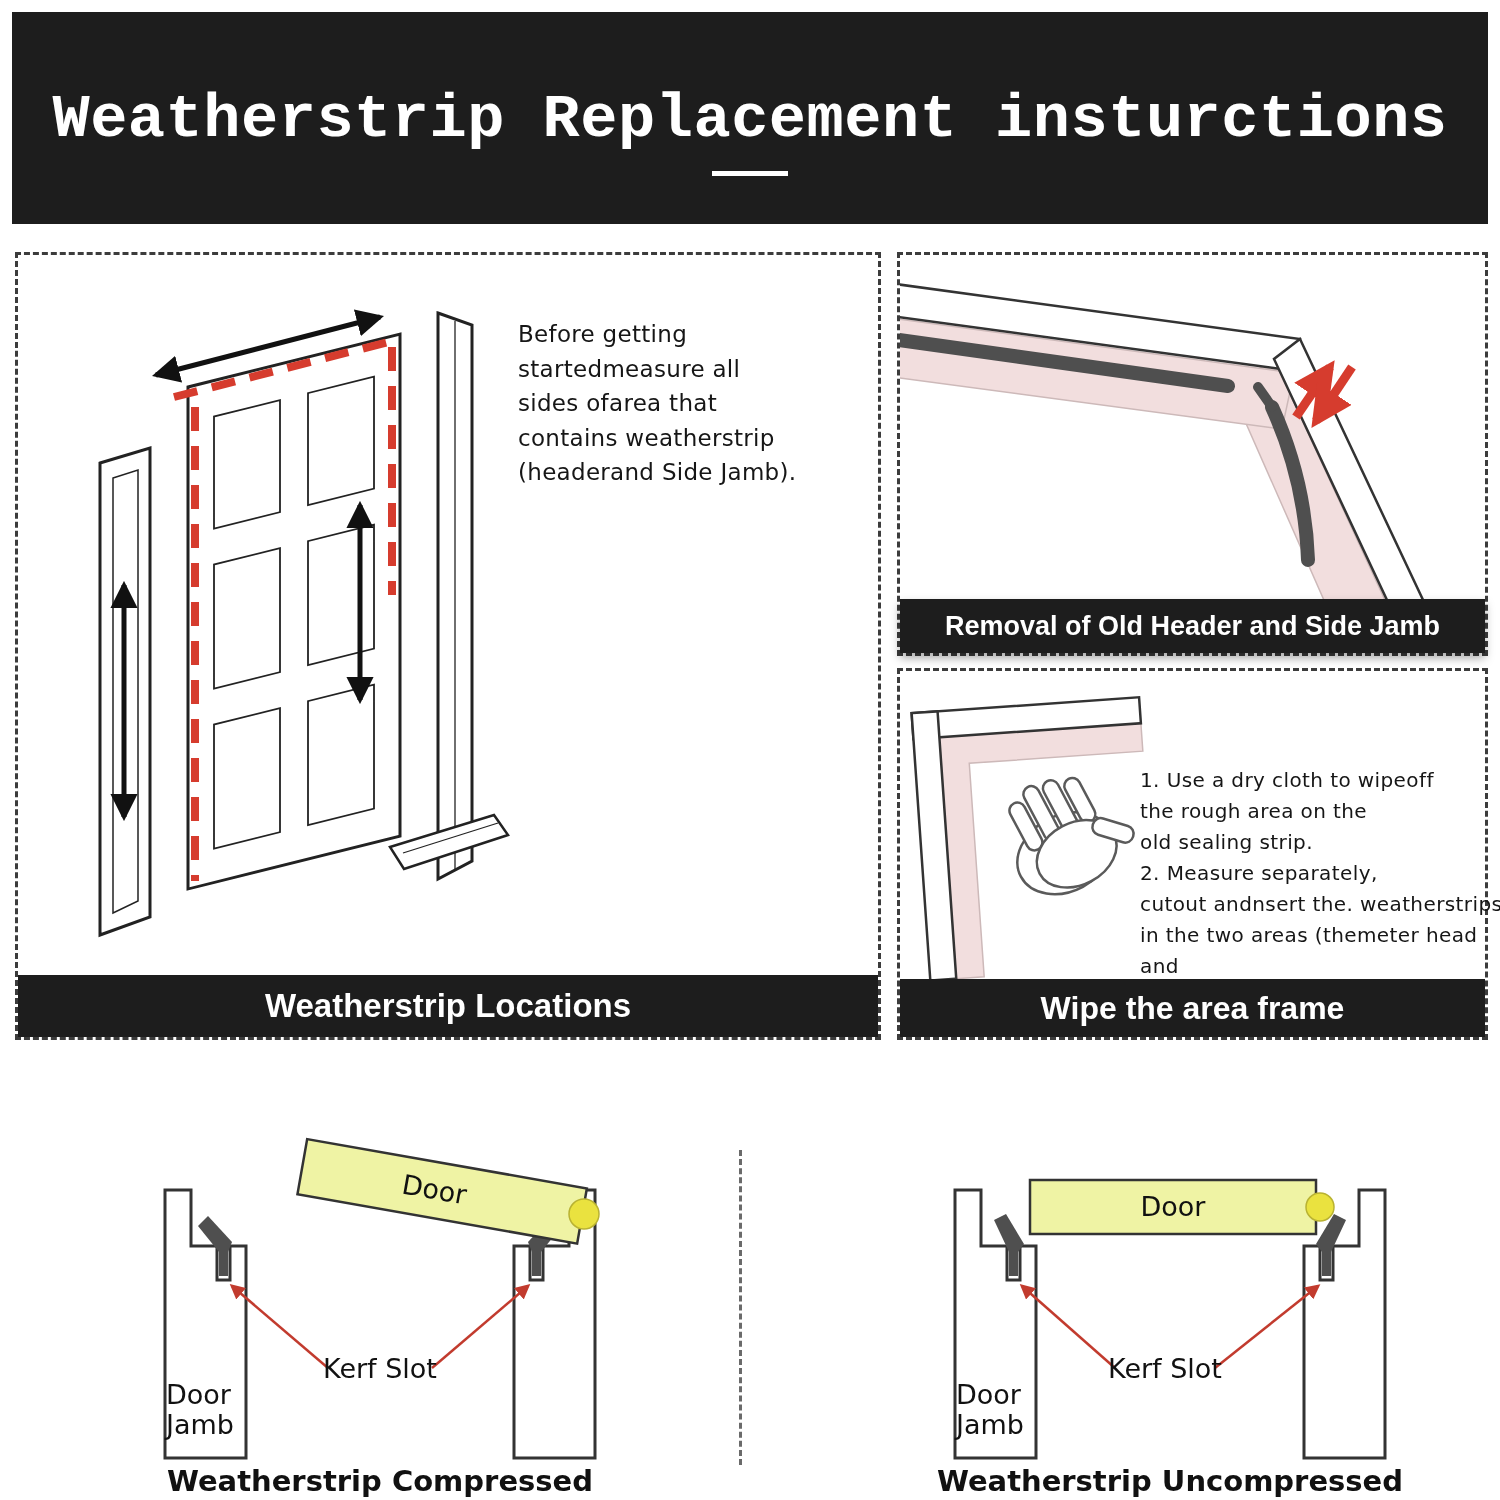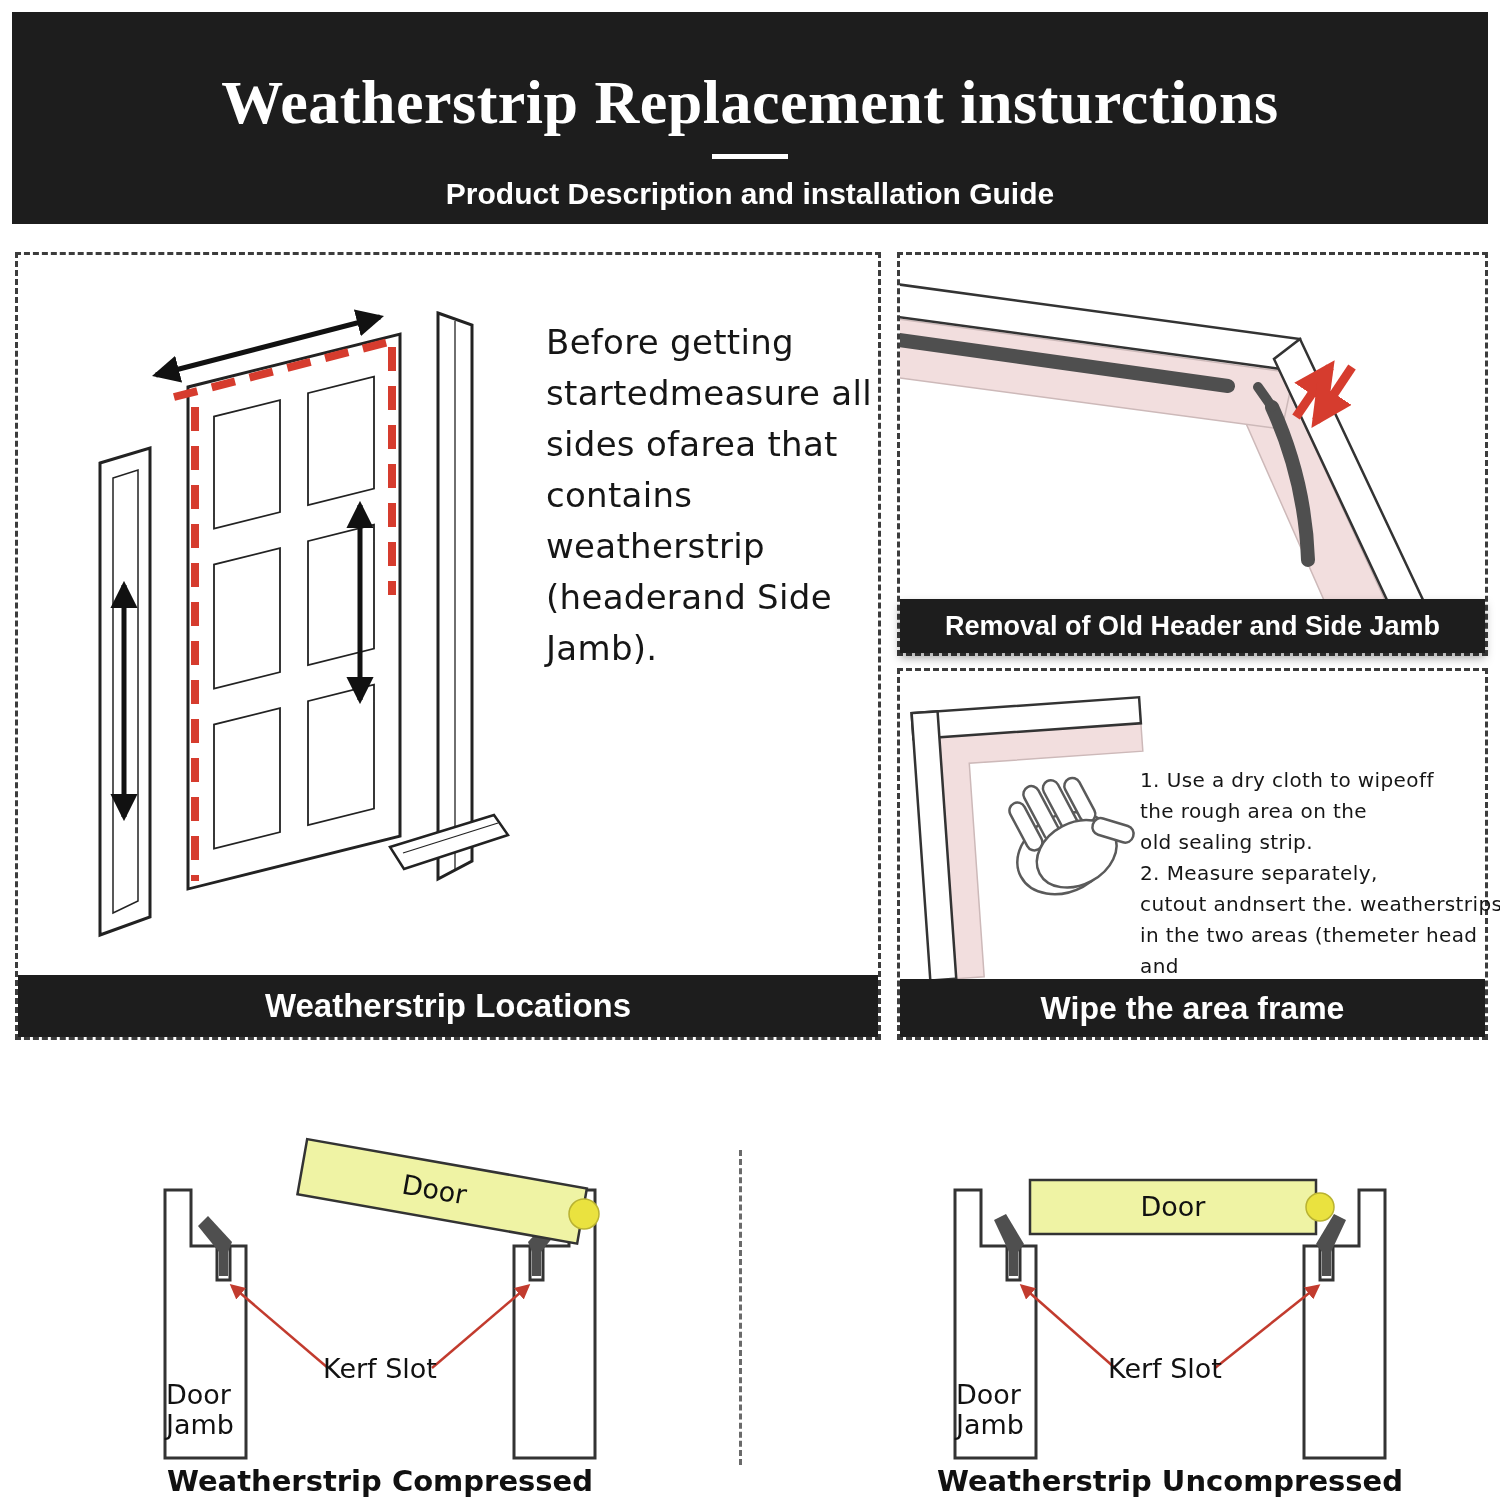--- a/index.html
+++ b/index.html
@@ -8,42 +8,42 @@
     position:relative; width:1500px; height:1500px; background:#fff;
     font-family:"DejaVu Sans", sans-serif; color:#1a1a1a; overflow:hidden;
   }
   
   .header-band {
     position:absolute; left:12px; top:12px; width:1476px; height:212px;
     background:#1d1d1d; display:flex; flex-direction:column; align-items:center; justify-content:center;
   }
   .title {
     color:#fff; font-size:62px; font-weight:800; letter-spacing:0.5px;
-    font-family:Liberation Serif, serif; text-align:center;margin-top:42px;
+    font-family:Liberation Mono, monospace; text-align:center;margin-top:42px;
   }
   .title-divider { width:76px; height:5px; background:#fff; margin:16px 0 18px; }
   .subtitle { color:#fff; font-size:30px; font-weight:600; font-family:"Liberation Sans", sans-serif; }
 
   
   .panel { position:absolute; border:3px dashed #3c3c3c; background:#fff; }
   .panel-locations { left:15px;  top:252px; width:866px; height:788px; }
   .panel-removal   { left:897px; top:252px; width:591px; height:404px; }
   .panel-wipe      { left:897px; top:668px; width:591px; height:372px; }
 
   .caption-bar {
     position:absolute; left:0; right:0; bottom:0; background:#1d1d1d; color:#fff;
     display:flex; align-items:center; justify-content:center;
     font-family:Liberation Sans, sans-serif; font-weight:700;
   }
   .caption-locations { height:62px; font-size:33px; }
   .caption-removal   { height:54px; font-size:27px; box-shadow:0 5px 9px rgba(0,0,0,0.35); }
   .caption-wipe      { height:58px; font-size:32px; }
 
   .body-text { position:absolute; white-space:pre-line; color:#161616; }
-  .locations-text { left:500px; top:62px;  width:352px; font-size:34px; line-height:1.5; letter-spacing:0.3px;margin-left:28px; }
+  .locations-text { left:500px; top:62px;  width:352px; font-size:23px; line-height:1.5; letter-spacing:0.3px; }
   .removal-text   { left:34px;  top:168px; width:336px; font-size:29px; line-height:1.5; letter-spacing:0.3px; }
   .wipe-text      { left:206px; top:94px;  width:378px; font-size:20px; line-height:1.55; letter-spacing:0.4px;margin-left:34px; }
 
   .illo { position:absolute; pointer-events:none; }
   .door-illo    { left:40px; top:30px; }
   .removal-illo { left:0;   top:0; }
   .wipe-illo    { left:8px; top:8px; }
 
   
   .topview-band {
@@ -64,21 +64,20 @@
   svg text { font-family:"DejaVu Sans", sans-serif; fill:#111; }
 </style>
 </head>
 <body>
 
 <div id="page">
 
   <div class="header-band">
     <div class="title">Weatherstrip Replacement insturctions</div>
     <div class="title-divider"></div>
-    <div class="subtitle">Product Description and installation Guide</div>
   </div>
 
   <div class="panel panel-locations">
     <svg class="illo door-illo" width="470" height="660" viewBox="0 0 470 660">
       <defs>
         <marker id="mB" viewBox="0 0 10 10" refX="8.5" refY="5" markerWidth="5.5" markerHeight="5.5" orient="auto-start-reverse">
           <path d="M0,0L10,5L0,10Z" fill="#111"></path>
         </marker>
       </defs>
       <g>

